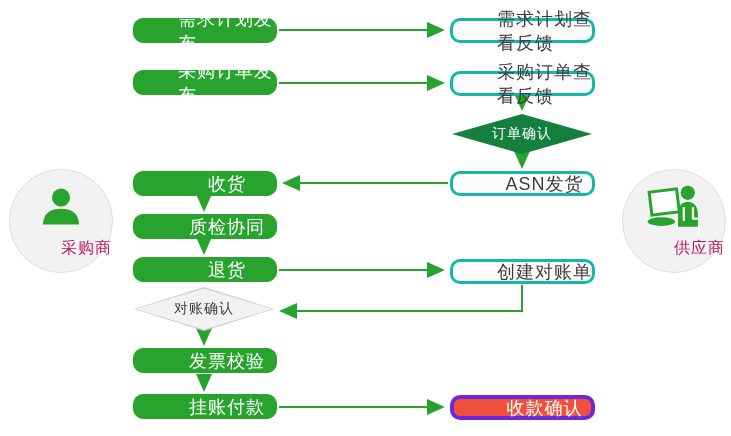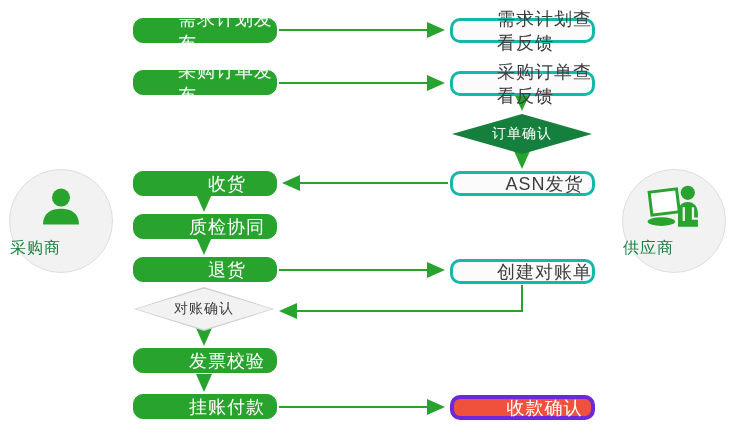--- a/index.html
+++ b/index.html
@@ -28,22 +28,22 @@
     position:absolute;left:2px;top:1.5px;right:2px;bottom:1.5px;
     background:#f2f2f2;color:#3d3d3d;display:flex;align-items:center;justify-content:center;
     clip-path:polygon(50% 0,100% 50%,50% 100%,0 50%);font-size:14px;letter-spacing:1px;
   }
   .actor{
     position:absolute;width:104px;height:104px;border-radius:50%;
     background:#f2f2f2;border:1px solid #dedede;box-sizing:border-box;
   }
   .actor .icon{position:absolute;left:0;right:0;top:13px;display:flex;justify-content:center;}
   .actor .label{
-    position:absolute;left:0;right:0;bottom:13px;text-align:left;
-    color:#15803d;font-size:16px;letter-spacing:1px;
+    position:absolute;left:0;right:0;bottom:13px;text-align:right;
+    color:#be185d;font-size:16px;letter-spacing:1px;
   }
 </style>
 </head>
 <body>
 
 <div class="canvas">
 
   <svg class="connectors" viewBox="0 0 731 436" xmlns="http://www.w3.org/2000/svg">
     <defs>
       <marker id="ah" markerWidth="9" markerHeight="8" refX="7" refY="4" orient="auto">

